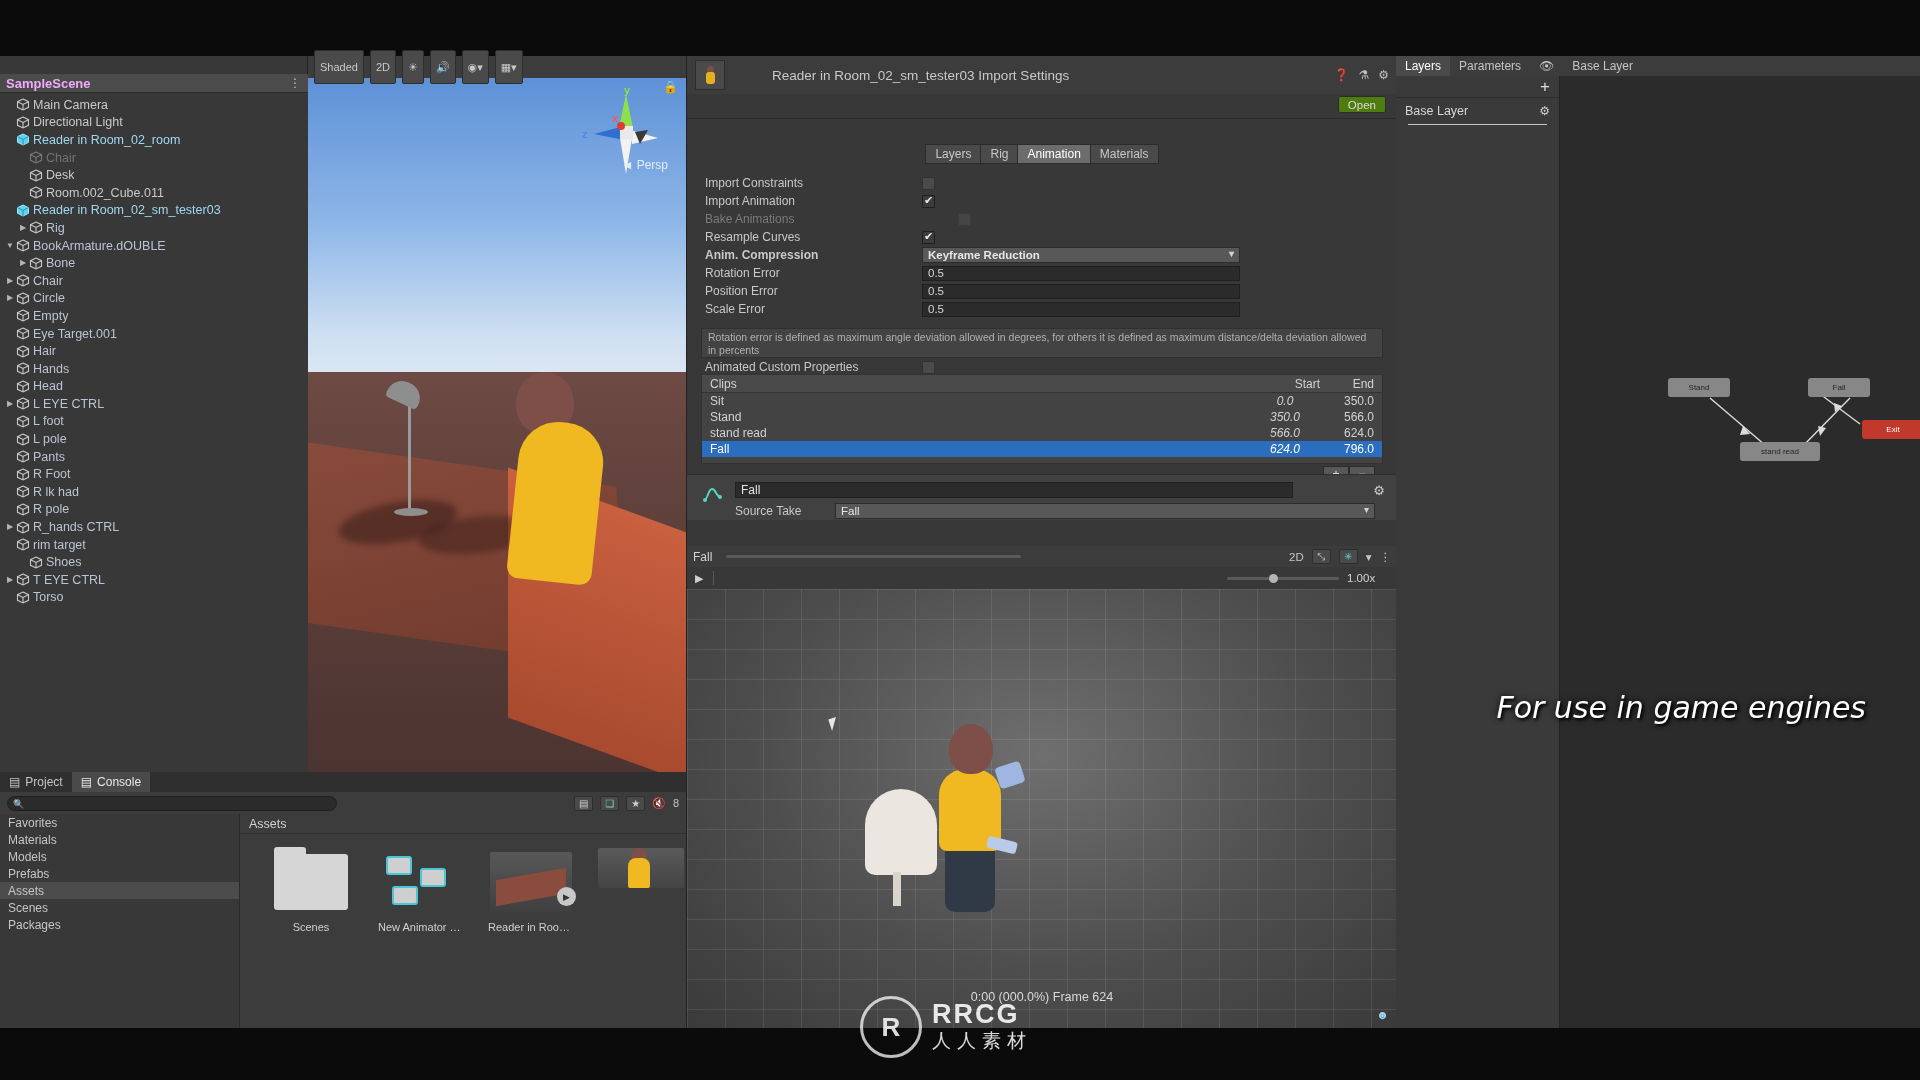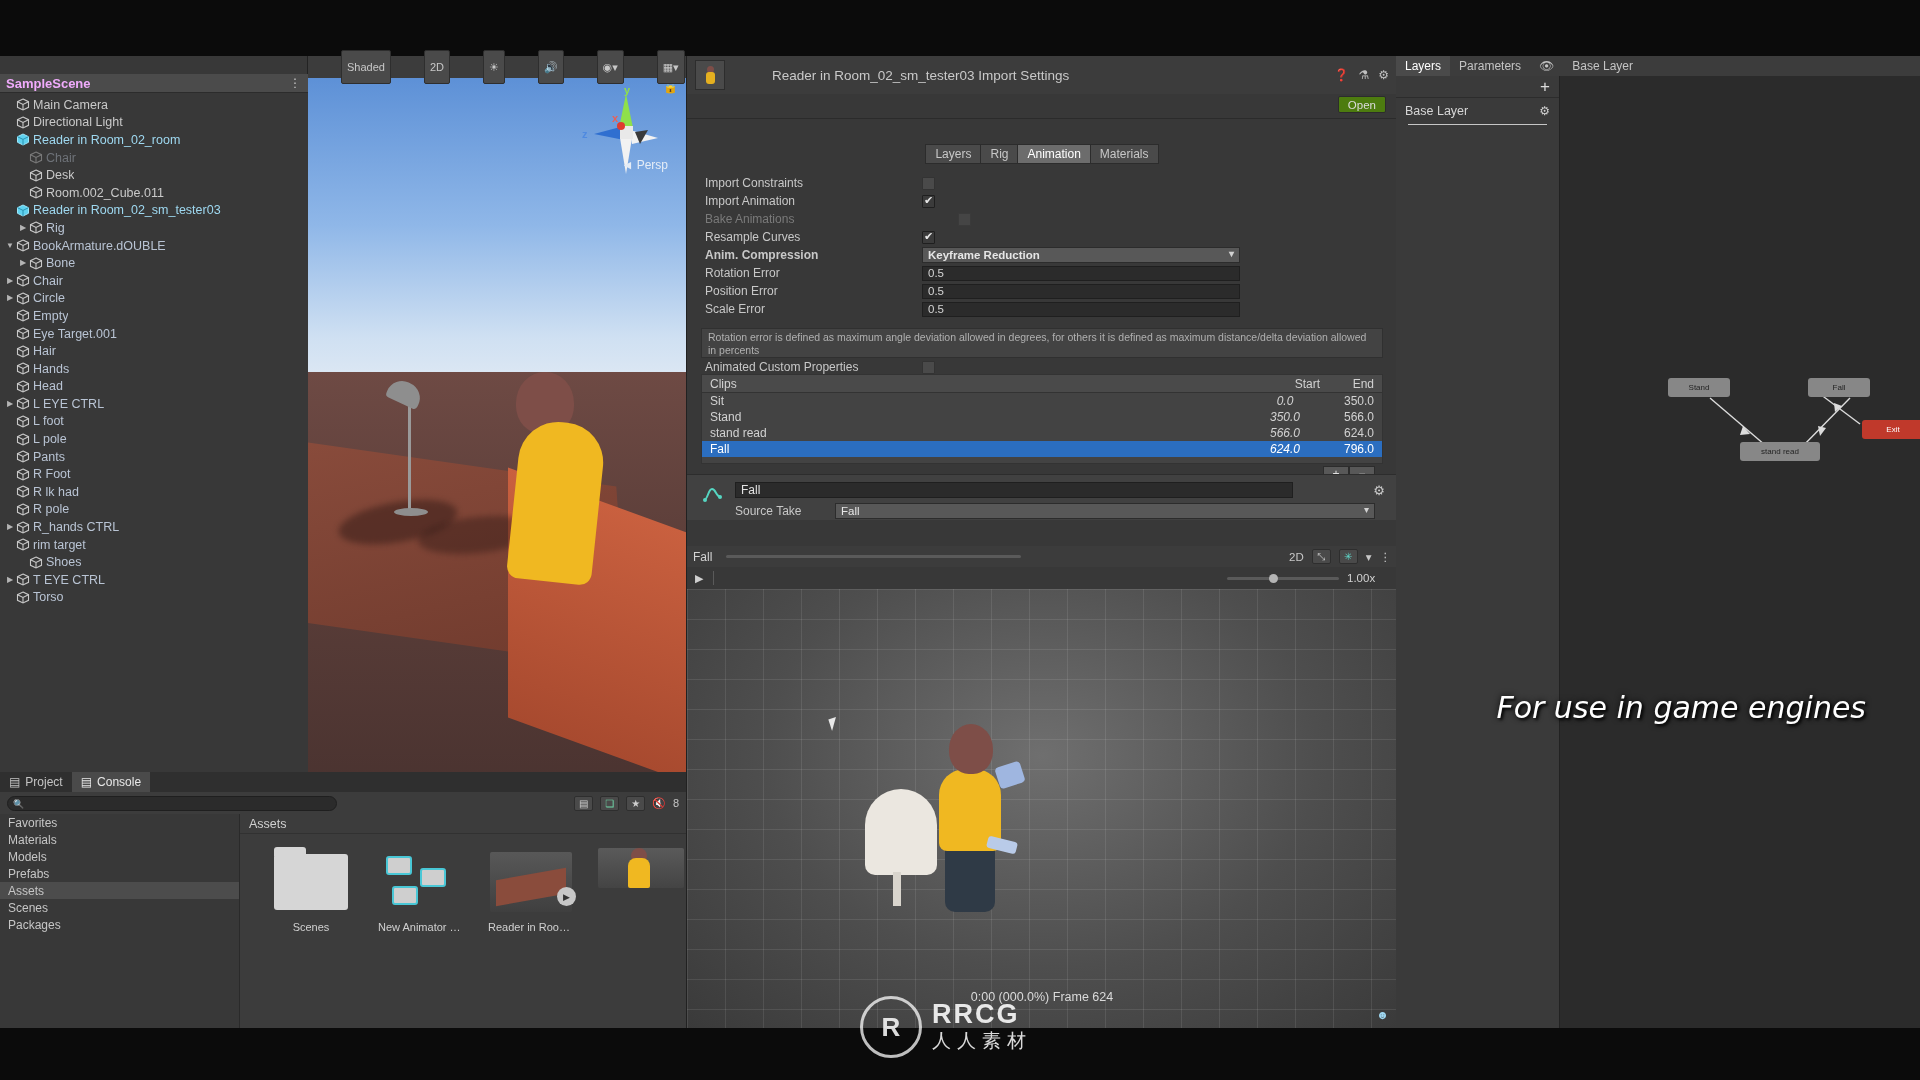--- a/index.html
+++ b/index.html
@@ -36,21 +36,21 @@
   .hrow .cube { width: 14px; flex: 0 0 14px; height: 13px; margin-right: 3px; position: relative; }
   .hrow .lbl { overflow: hidden; text-overflow: ellipsis; }
   .hrow.prefab .lbl { color: #9ed8f0; }
   .hrow.dim .lbl { color: #6e7278; }
   .hrow.dim .cube svg { opacity: .45; }
   .hrow.plain .lbl { color: #c9c9c9; }
 
   
   #sceneview { left: 308px; top: 56px; width: 378px; height: 716px; background: #393939; overflow: hidden; }
   #scene-toolbar { left: 308px; top: 56px; width: 378px; height: 22px; background: #3c3c3c; display: flex; align-items: center; gap: 6px; padding: 0 6px; }
-  .tb-chip { background: #4a4a4a; border: 1px solid #2e2e2e; border-radius: 2px; color: #c8c8c8; font-size: 11px; height: 16px; padding: 16px 5px; display: flex; align-items: center; margin-left: 27px; }
+  .tb-chip { background: #4a4a4a; border: 1px solid #2e2e2e; border-radius: 2px; color: #c8c8c8; font-size: 11px; height: 16px; padding: 16px 5px; display: flex; align-items: center; }
   #scene-canvas { left: 308px; top: 72px; width: 378px; height: 700px; overflow: hidden; }
   .sky { position: absolute; left: 0; top: 0; width: 378px; height: 340px;
          background: linear-gradient(#5b8fd6 0%, #8fb7e8 45%, #cfe0f2 78%, #e8eef5 100%); }
   .ground { position: absolute; left: 0; top: 300px; width: 378px; height: 420px;
             background: linear-gradient(#6e4a44 0%, #5d3f3a 40%, #4a3330 100%); }
   .desk { position: absolute; left: -45px; top: 390px; width: 360px; height: 180px;
           background: linear-gradient(160deg, #8a4c3c, #6f3a2d);
           transform: skewY(12deg) rotate(-4deg); }
   .deskside { position: absolute; left: 200px; top: 430px; width: 190px; height: 250px;
               background: linear-gradient(#c9603f, #a84a2f); transform: skewY(20deg); }

